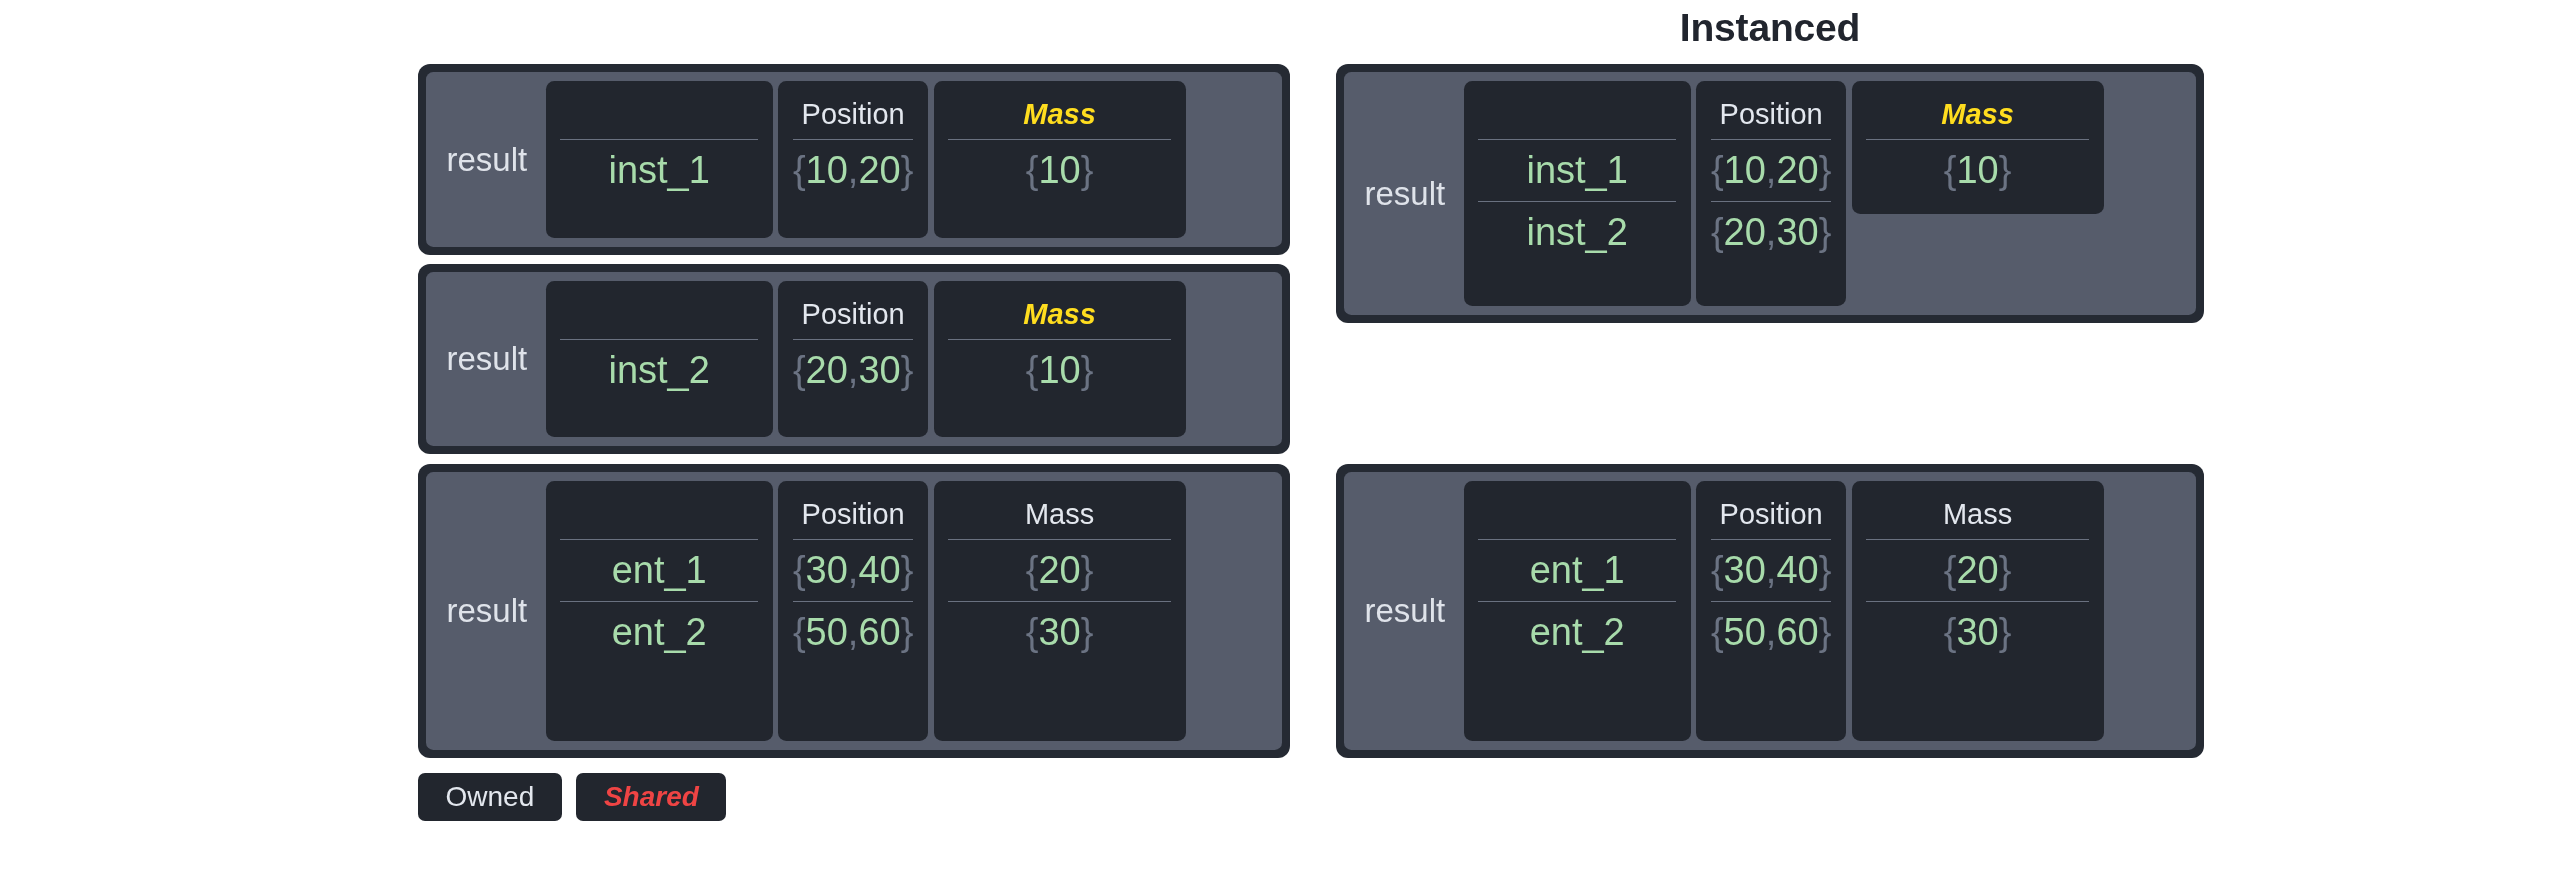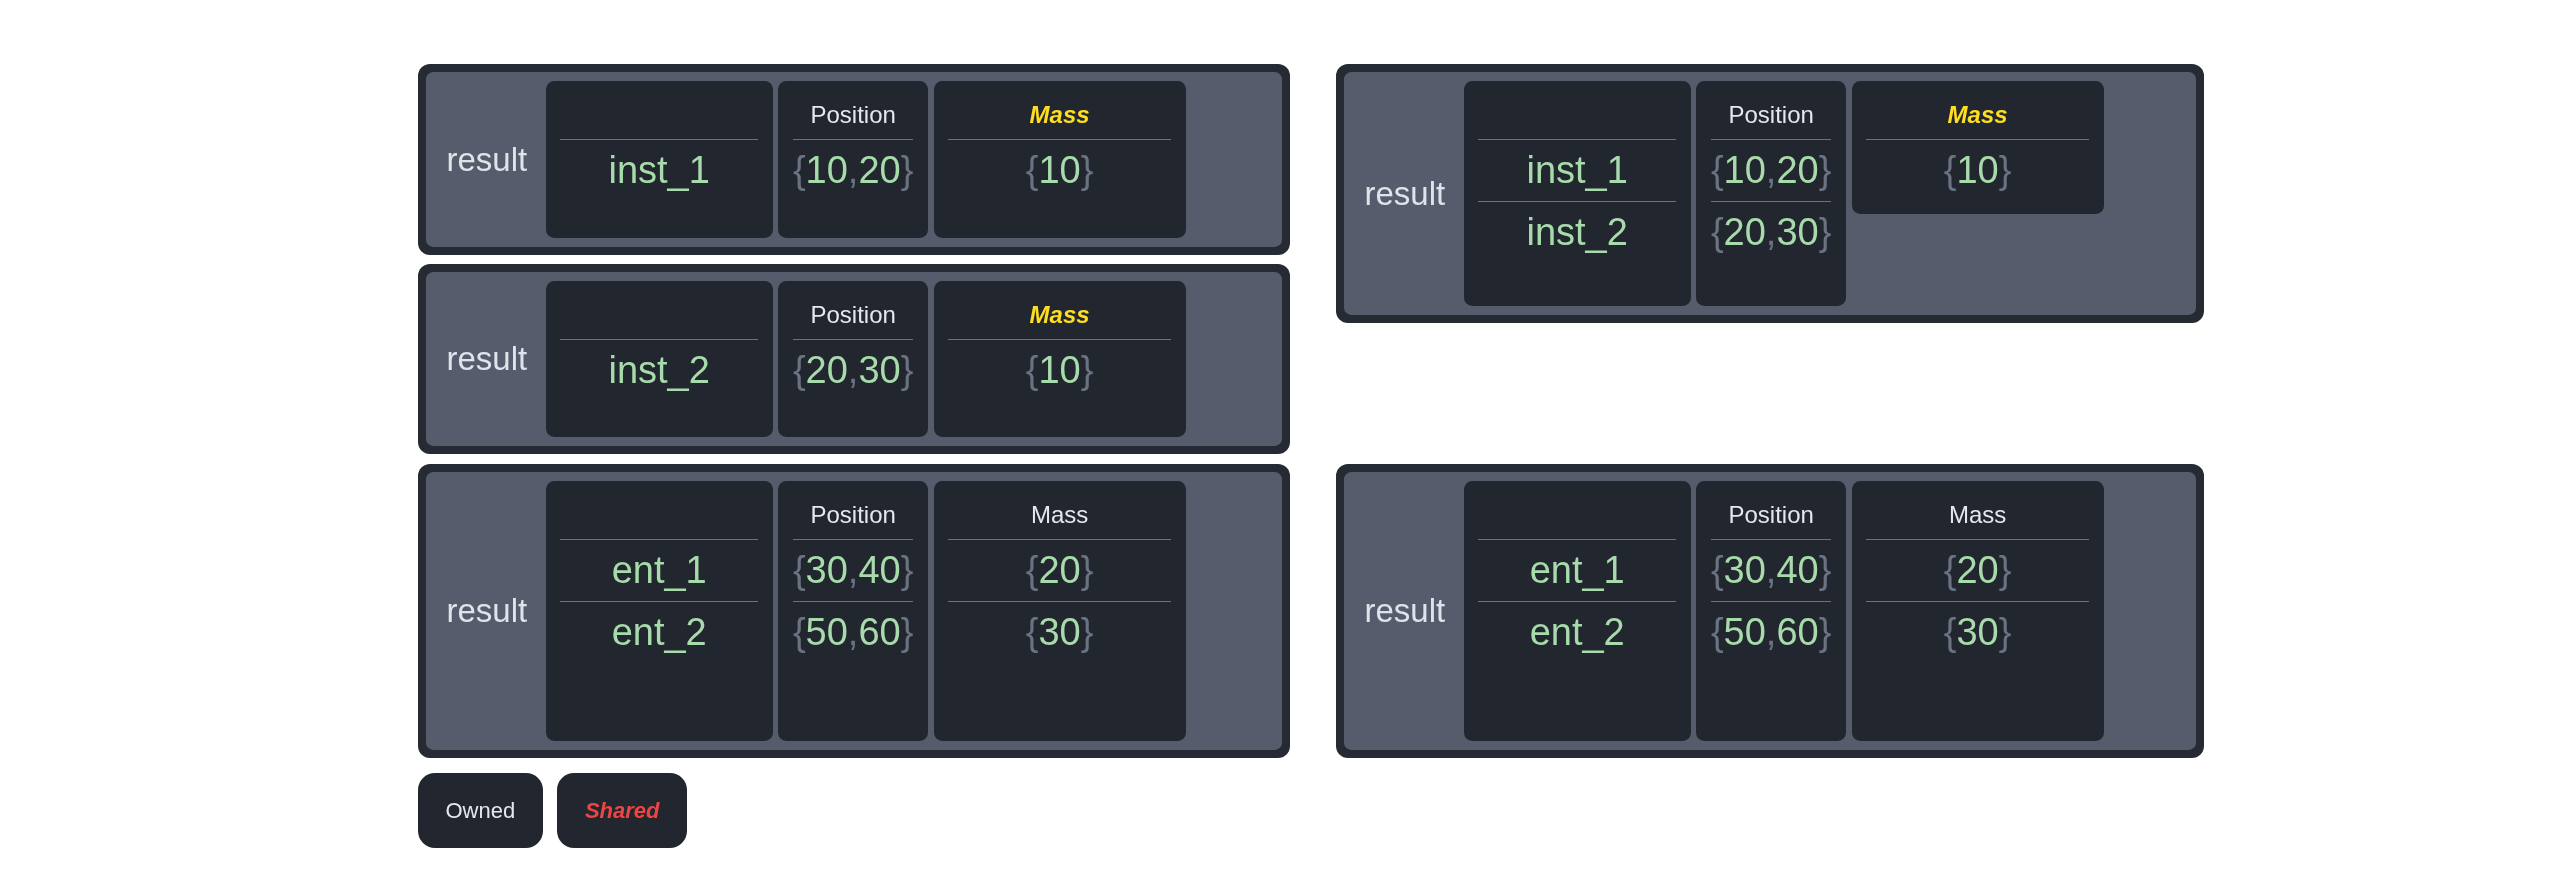--- a/index.html
+++ b/index.html
@@ -72,21 +72,21 @@
   .col.grow{align-self:stretch;}
   .col.short{align-self:flex-start;}
   .col-name{flex:0 0 227px;}
   .col-mass{flex:0 0 252px;}
 
   .hdr{
     height:48px;
     display:flex;
     align-items:center;
     justify-content:center;
-    font-size:24px;
+    font-size:29px;
     color:#e3e7ee;
     white-space:nowrap;
   }
   .hdr.empty{color:transparent;}
   .hdr.shared{color:#ffdd1f;font-style:italic;font-weight:bold;}
 
   .cell{
     height:61px;
     display:flex;
     align-items:center;
@@ -97,37 +97,38 @@
     white-space:nowrap;
   }
   .brace{color:#6b7383;}
   .num{color:#a8dbab;}
   .comma{color:#6b7383;}
 
   
   .legend{position:absolute;display:flex;gap:14.7px;}
   .pill{
     background:#22262e;
-    border-radius:17px;
-    height:75px;
+    border-radius:7px;
+    height:48px;
     display:flex;
     align-items:center;
     justify-content:center;
     padding:0 27.5px;
-    font-size:22px;
+    font-size:28px;
     color:#e3e7ee;
     white-space:nowrap;
   }
   .pill.shared{color:#ef4444;font-style:italic;font-weight:bold;}
 </style>
 </head>
 <body>
 
 <div class="stage">
 
+  <div class="col-title" id="title-right">Instanced</div>
 
   <div id="tables-layer">
       <div class="table" style="left: 418px; top: 64px; width: 872px; height: 191px;">
         <div class="panel">
           <div class="rowlabel">result</div>
           <div class="cols">
             <div class="col col-name grow">
               <div class="hdr empty">&nbsp;</div>
               <div class="cell" style="color: rgb(168, 219, 171);">inst_1</div>
             </div>

